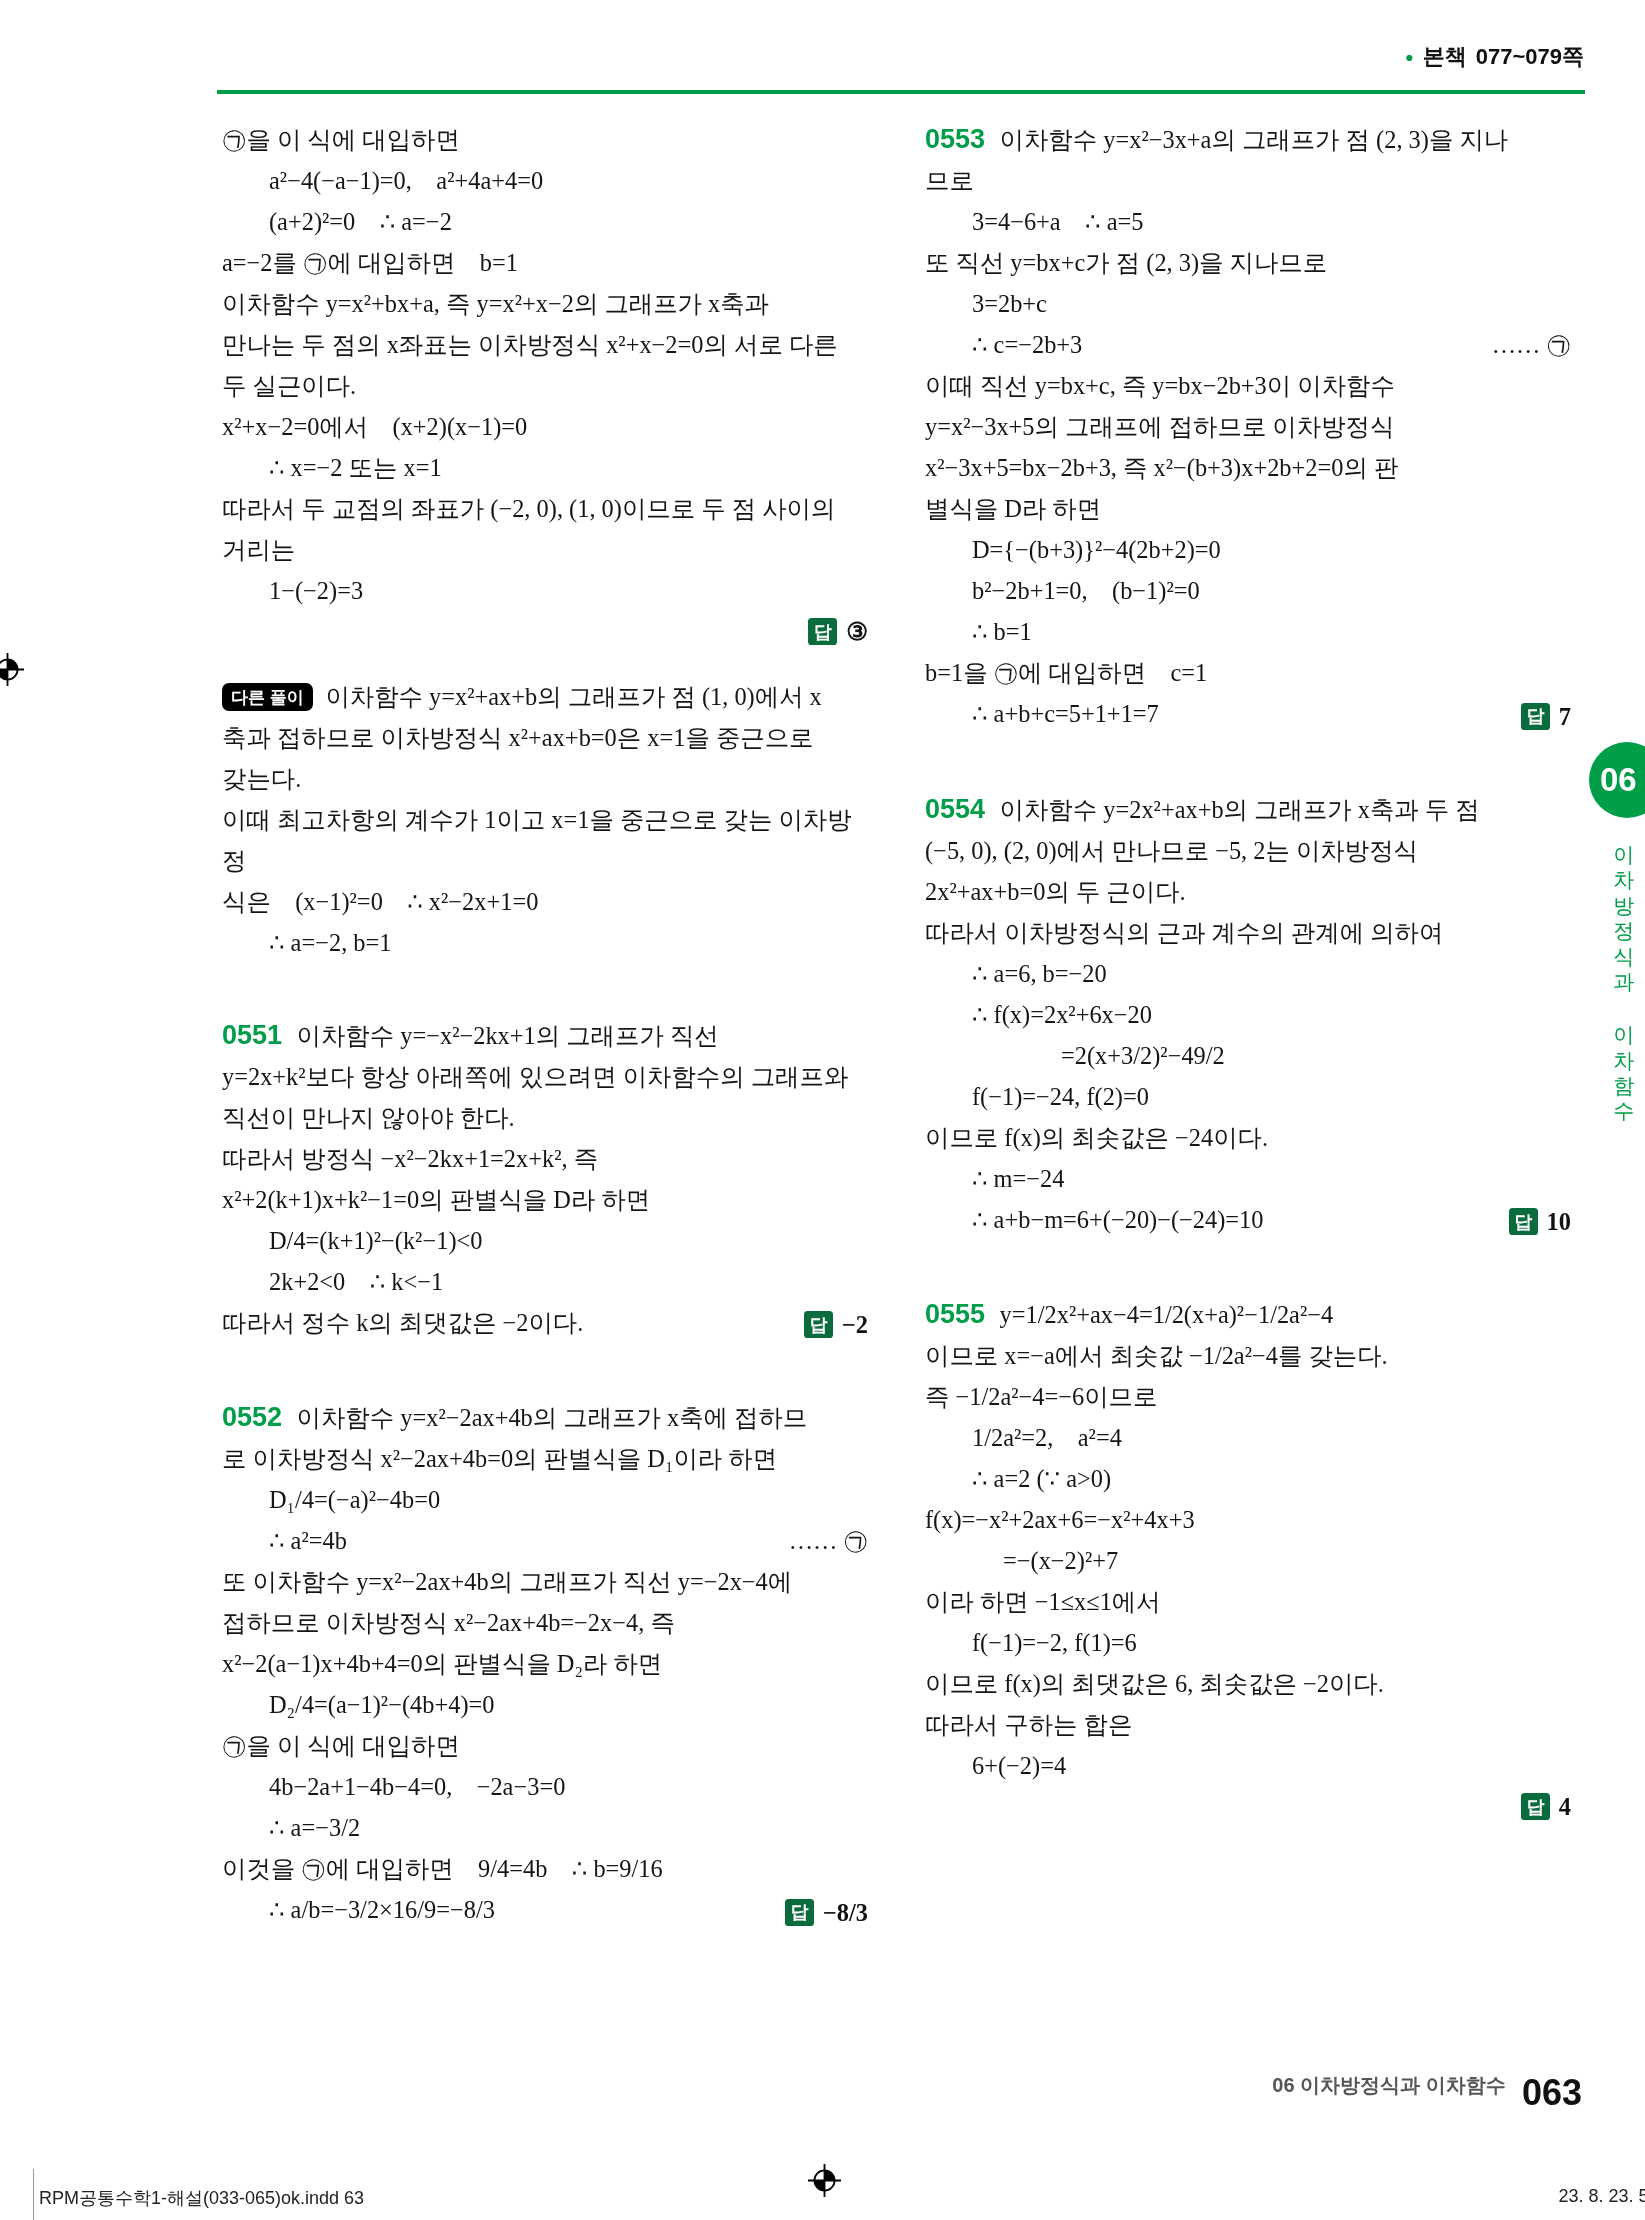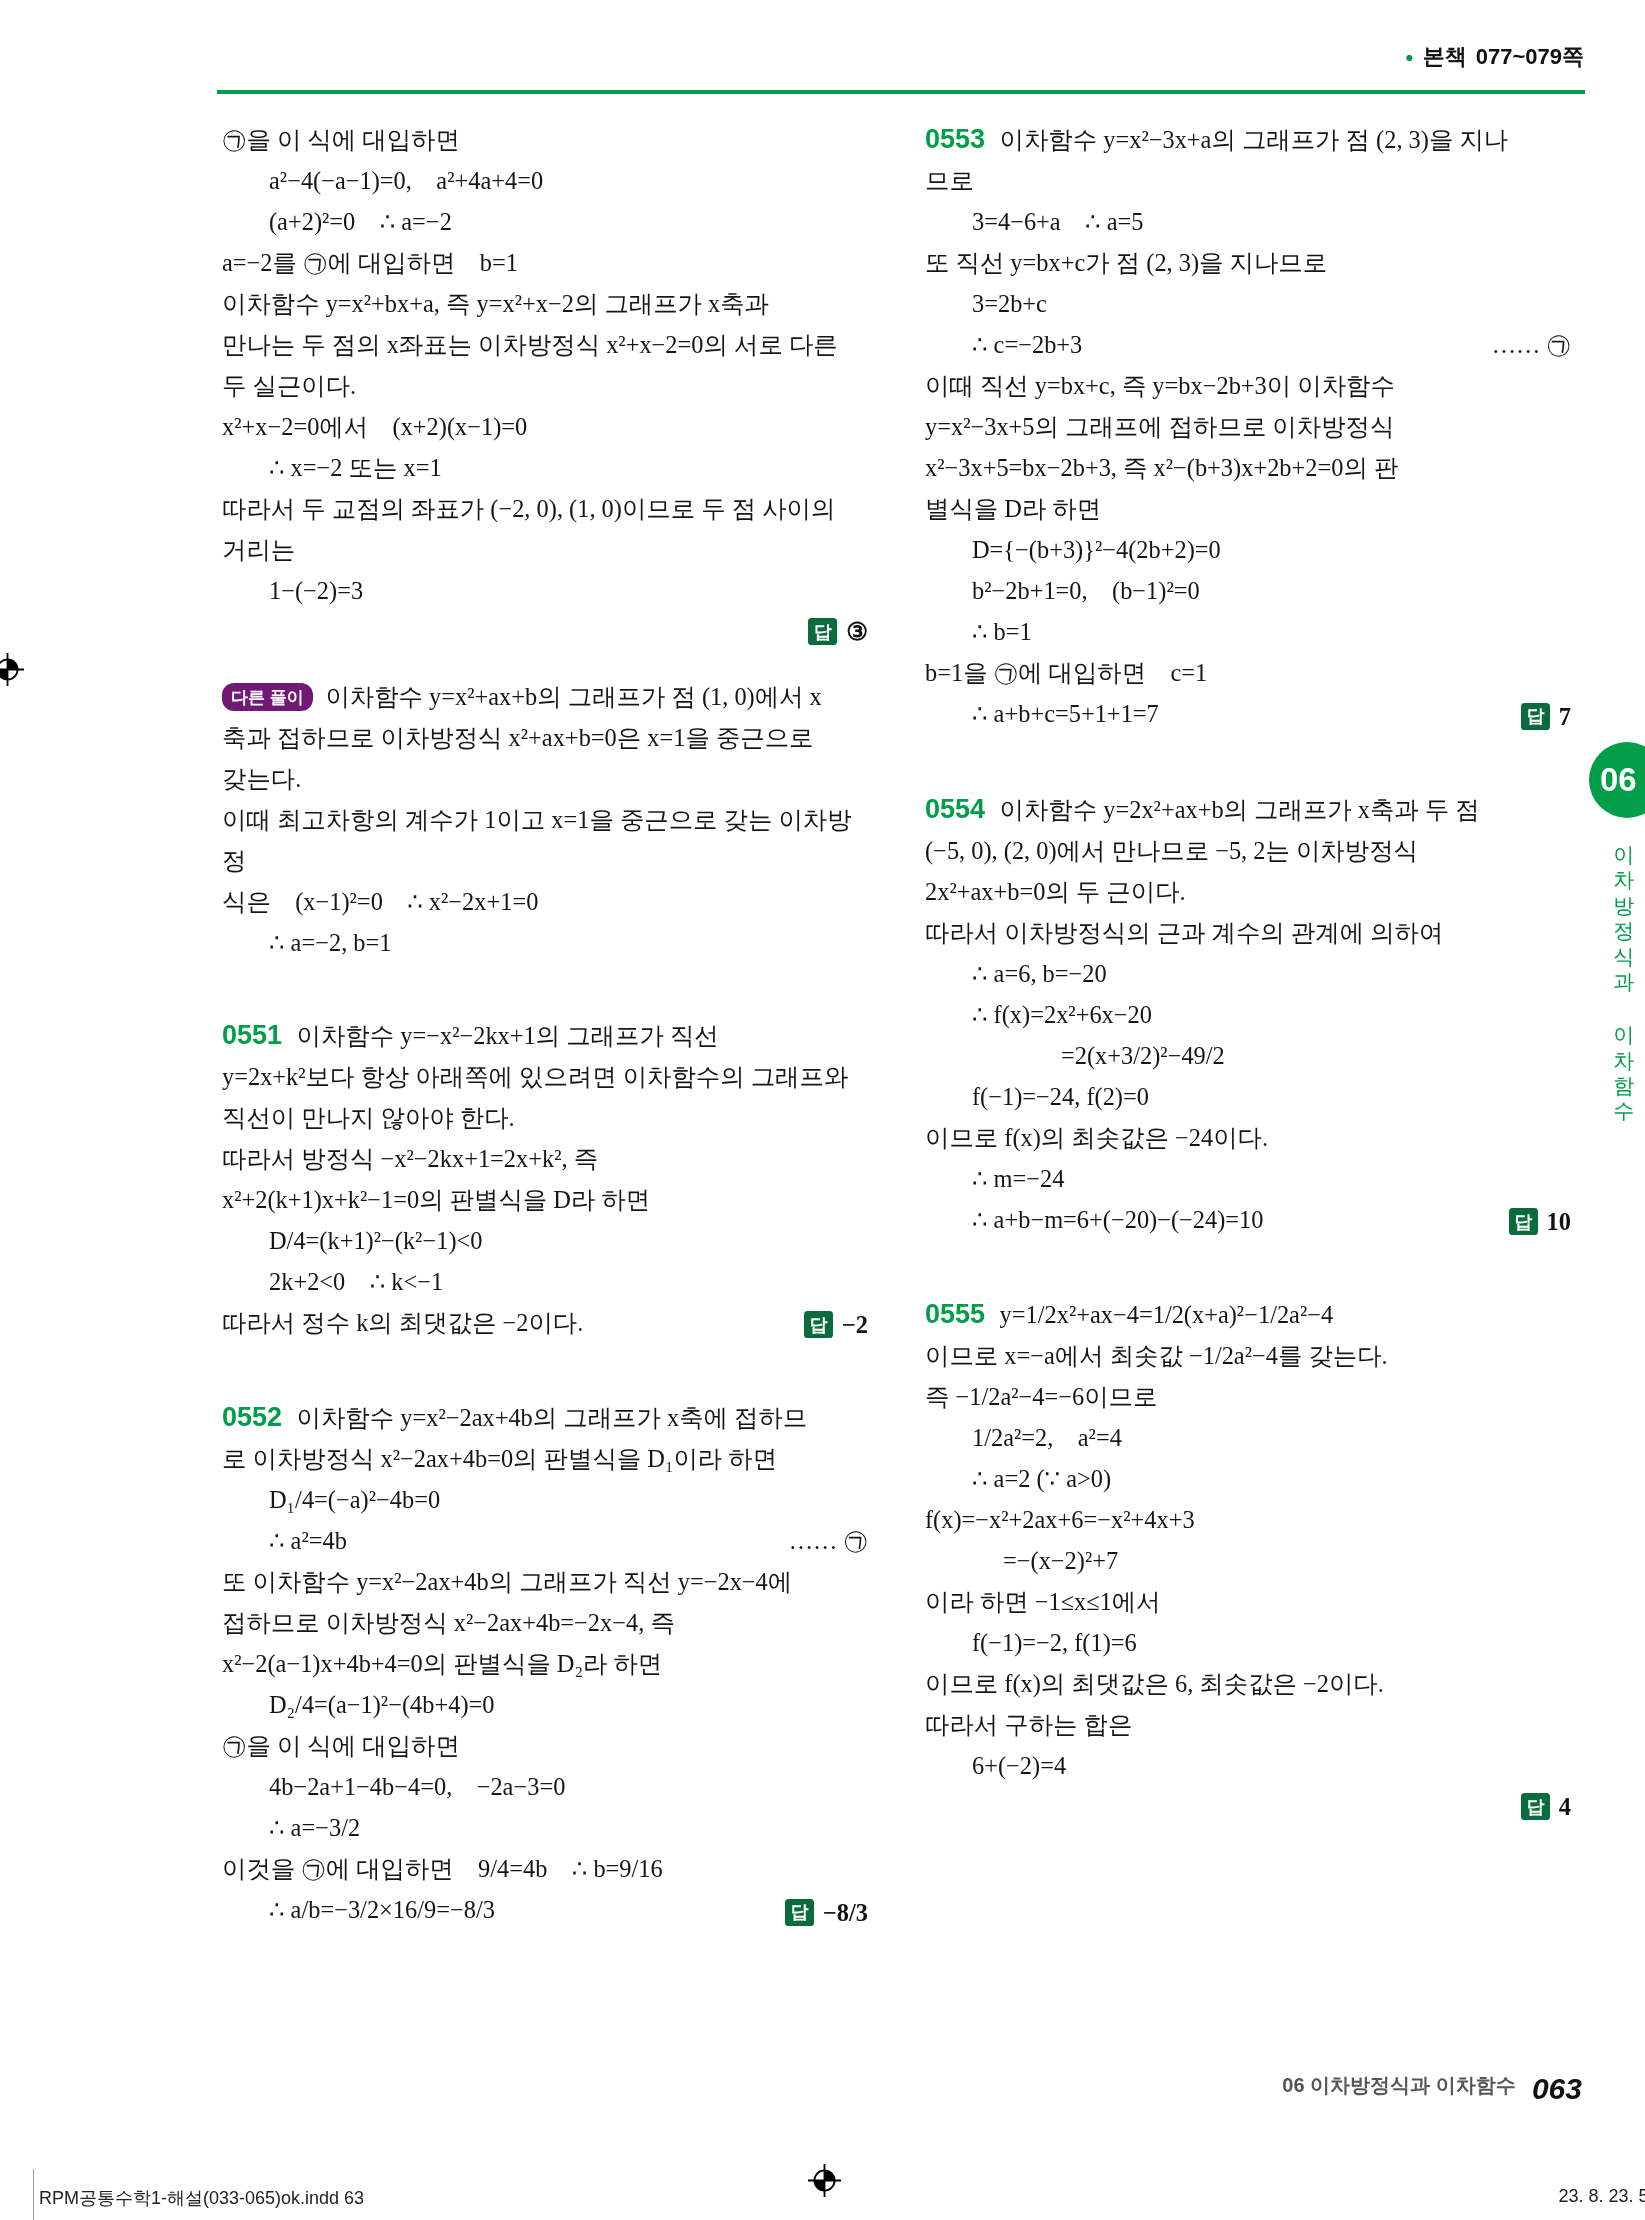--- a/index.html
+++ b/index.html
@@ -27,22 +27,22 @@
   .ind3 { padding-left:78px; }
   .flexline { display:flex; justify-content:space-between; align-items:baseline; }
   .ansline  { display:flex; justify-content:flex-end; align-items:center; gap:9px; }
   .ansgroup { display:inline-flex; align-items:center; gap:9px; margin-left:auto; padding-left:22px; }
   .ansbadge {
     display:inline-block; background:#0a6b3c; color:#fff; font-family:"Liberation Sans","DejaVu Sans",sans-serif;
     font-weight:bold; font-size:18px; line-height:1; padding:4.5px 5.4px; border-radius:3.6px;
   }
   .ansval { font-weight:bold; font-size:24.4px; color:#111; }
   .alt-badge {
-    display:inline-block; background:#701a75; color:#fff; font-family:"Liberation Sans","DejaVu Sans",sans-serif;
-    font-weight:bold; font-size:17px; line-height:1; padding:5.4px 9px; border-radius:12px;
+    display:inline-block; background:#000000; color:#fff; font-family:"Liberation Sans","DejaVu Sans",sans-serif;
+    font-weight:bold; font-size:17px; line-height:1; padding:5.4px 9px; border-radius:7px;
     margin-right:12.7px; position:relative; top:-1.8px;
   }
   .pnum {
     color:#009e49; font-family:"Liberation Sans","DejaVu Sans",sans-serif;
     font-weight:bold; font-size:27px; margin-right:14.5px;
   }
   .refmark { color:#111; }
   
   .side-circle {
     position:absolute; top:742px; right:-20px; width:76px; height:76px; border-radius:50%;
@@ -54,21 +54,21 @@
     position:absolute; top:830px; right:7.2px; writing-mode:vertical-rl; text-orientation:upright;
     color:#009e49; font-family:"Liberation Sans","DejaVu Sans",sans-serif; font-size:21px;
     letter-spacing:4.5px; font-weight:500;
   }
   
   .page-footer {
     position:absolute; top:2072px; right:63px; display:flex; align-items:flex-start; gap:16.3px;
     font-family:"Liberation Sans","DejaVu Sans",sans-serif;
   }
   .pf-chapter { font-size:20px; color:#555; font-weight:bold; }
-  .pf-page { font-size:30px; color:#111; font-weight:bold;font-style:italic; }
+  .pf-page { font-size:36px; color:#111; font-weight:bold; }
   .print-left {
     position:absolute; left:39px; top:2186px; font-family:"Liberation Sans","DejaVu Sans",sans-serif;
     font-size:18px; color:#222;
   }
   .print-right {
     position:absolute; right:-3.6px; top:2186px; font-family:"Liberation Sans","DejaVu Sans",sans-serif;
     font-size:18px; color:#222; white-space:nowrap;
   }
   .crop-v { position:absolute; left:33px; top:2169px; width:0.9px; height:51px; background:#9a9a9a; }
   .regmark { position:absolute; }

